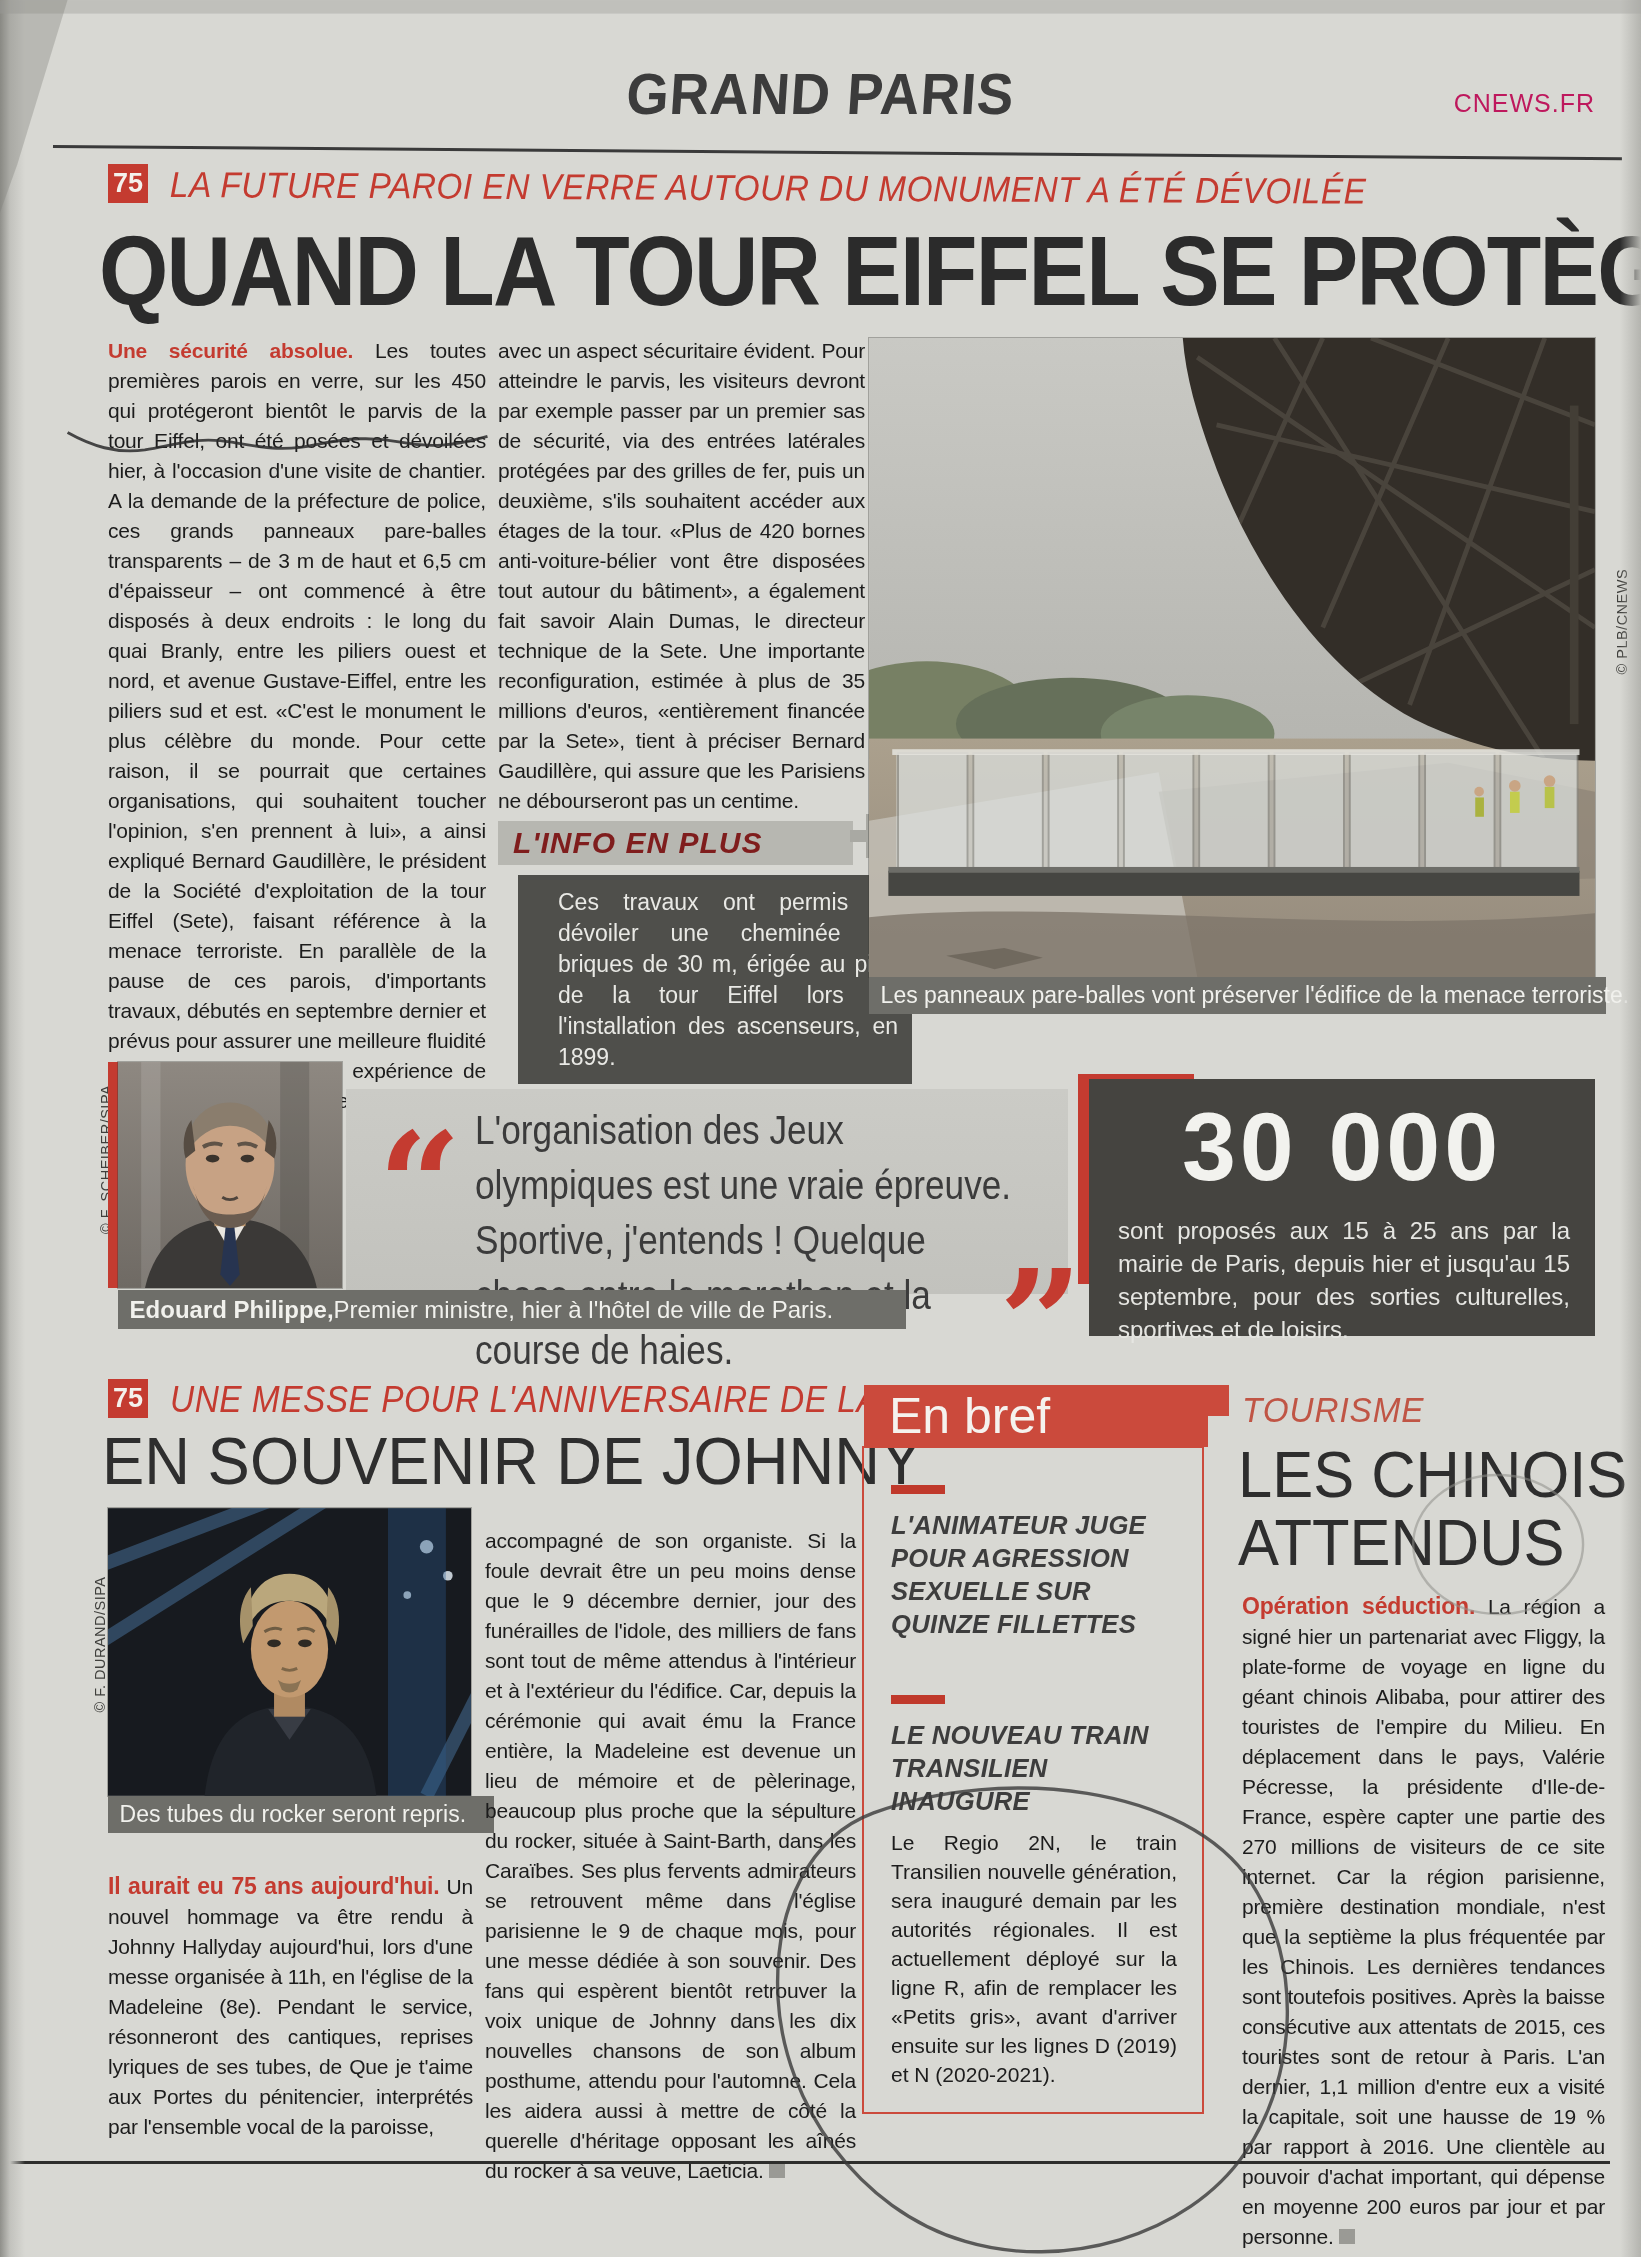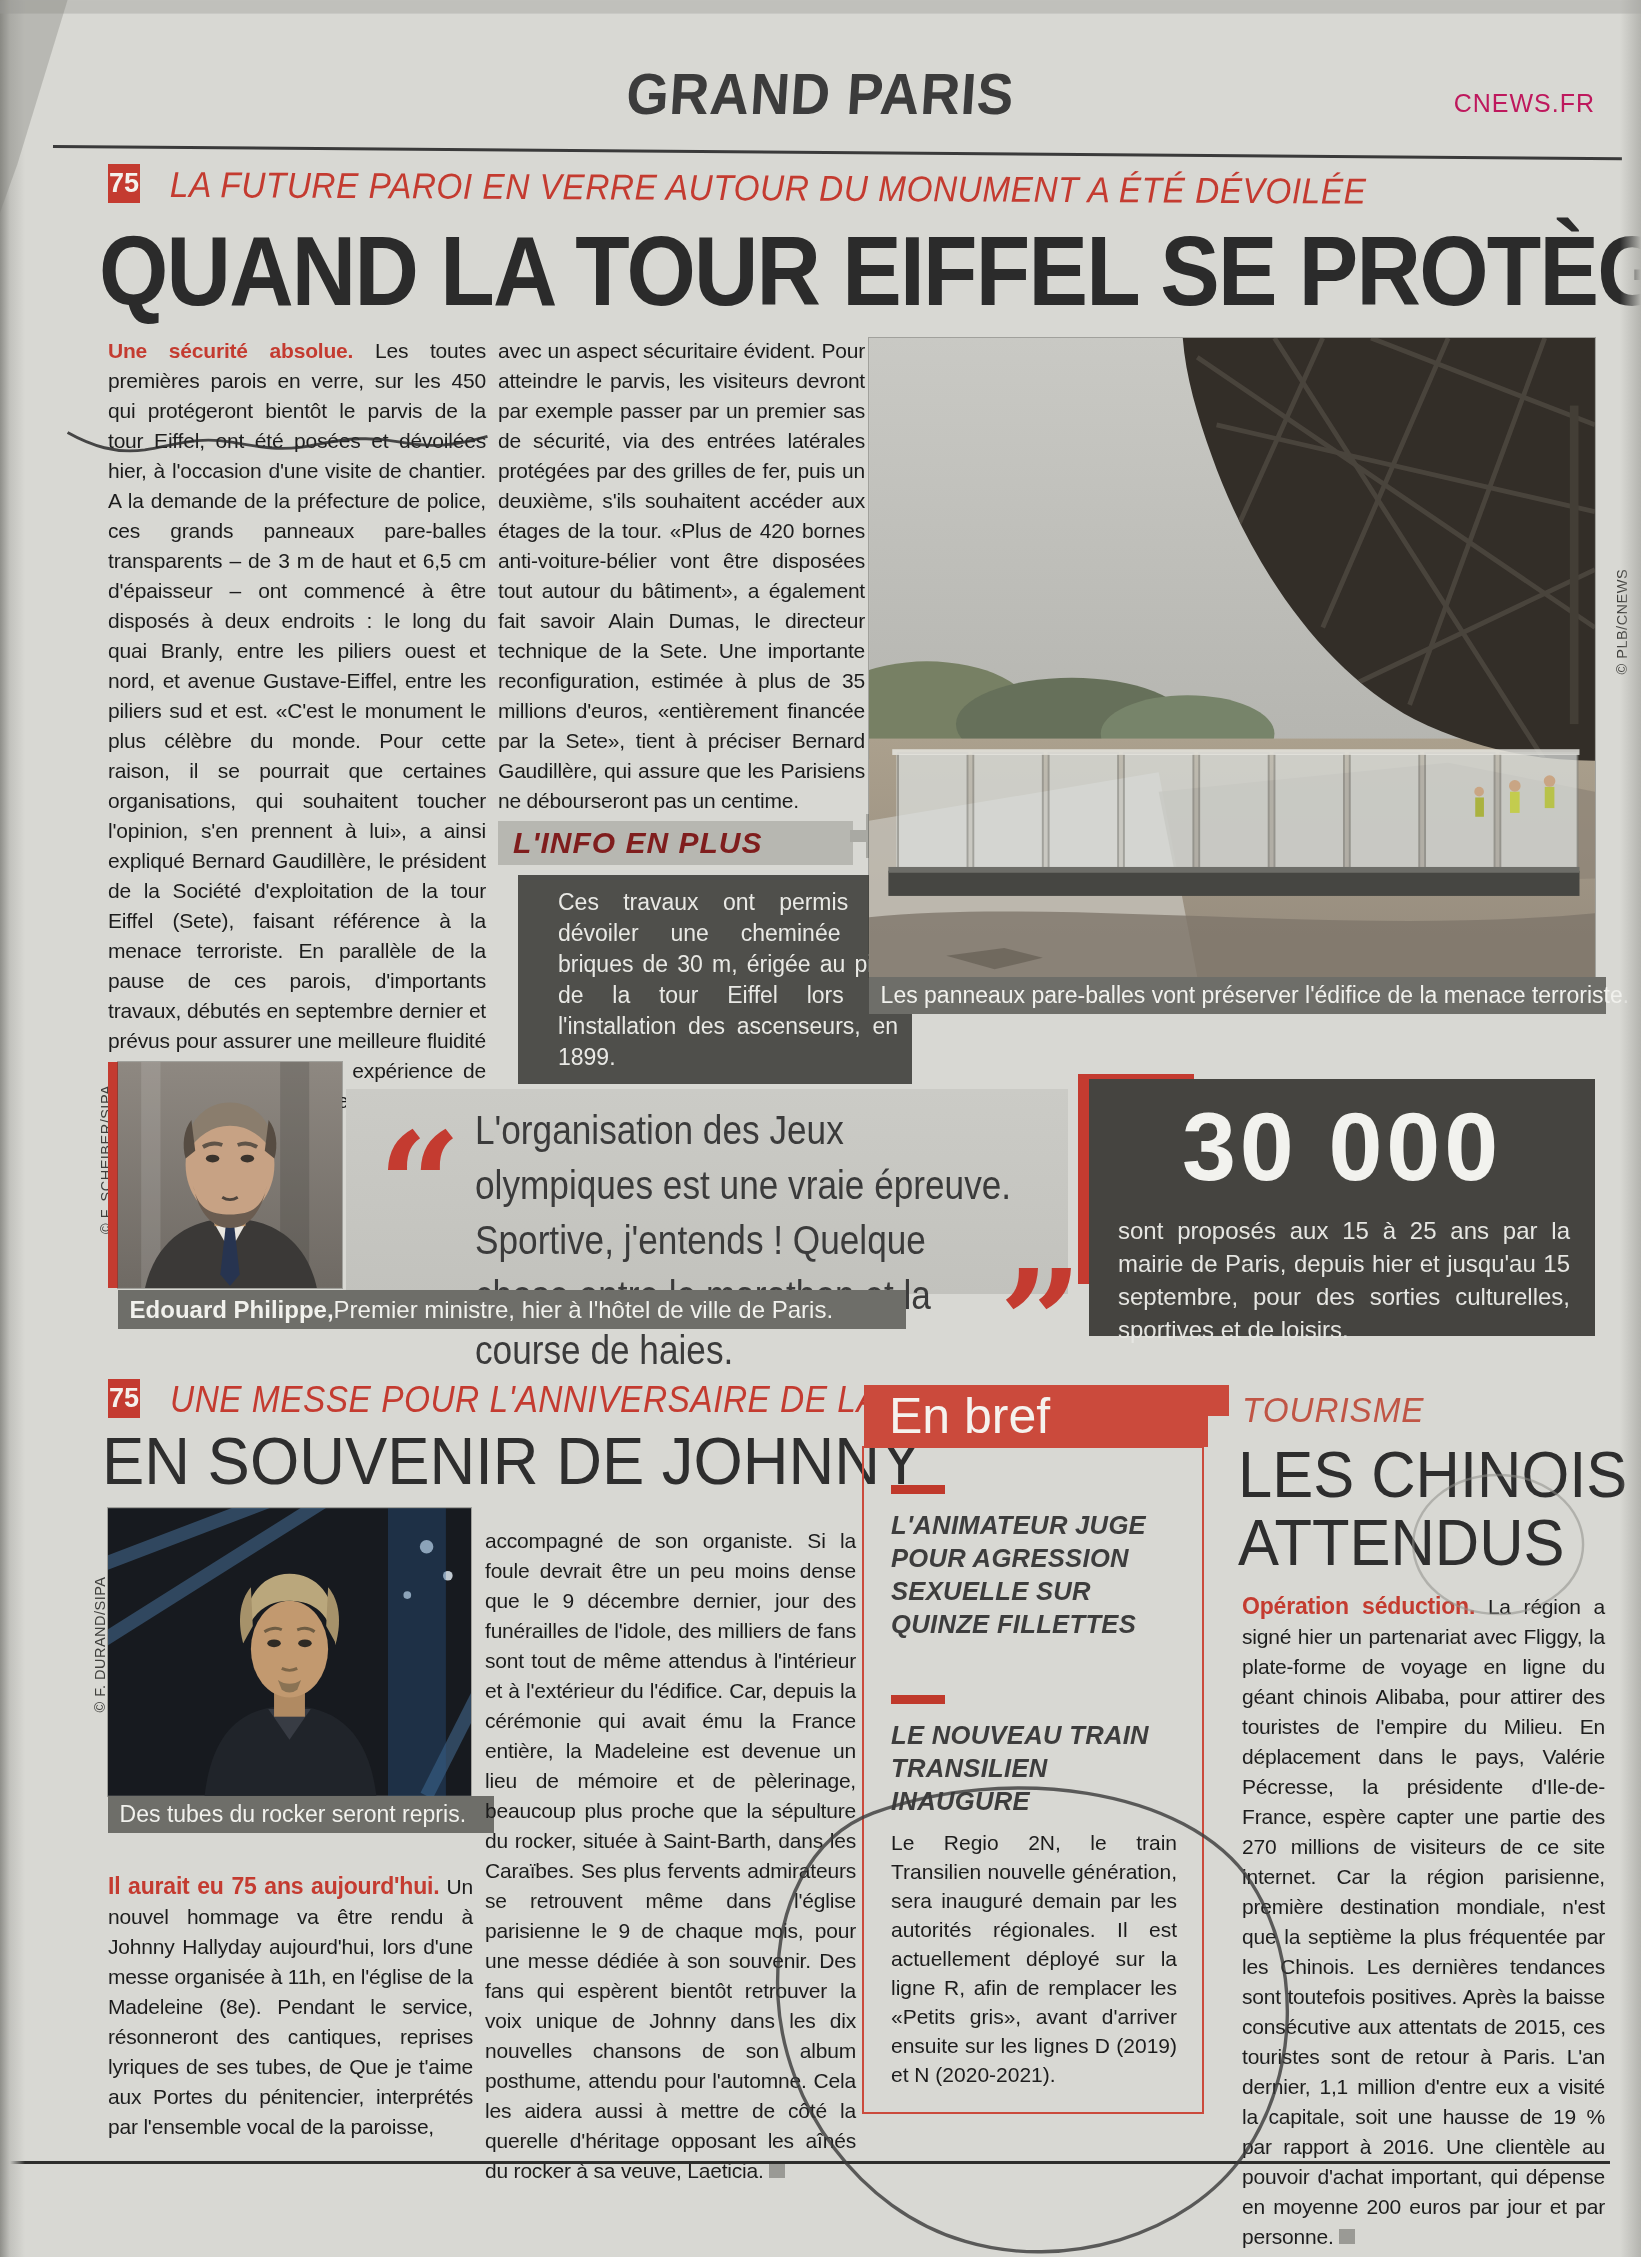--- a/index.html
+++ b/index.html
@@ -23,21 +23,21 @@
   .abs{position:absolute;}
   .jtext{text-align:justify;letter-spacing:-0.2px;}
   
   .hdr-left{left:104px;top:70px;font-size:26px;color:#262626;letter-spacing:0.5px;}
   .hdr-left b{font-size:29px;margin-right:13.5px;}
   .hdr-title{left:0;top:60px;width:1641px;text-align:center;font-size:58px;font-weight:800;
     color:#3c3c3c;letter-spacing:1px;transform:scaleX(.94) skewX(-4deg);}
   .hdr-site{right:46px;top:89px;font-size:25px;color:#be185d;letter-spacing:1px;}
   .hdr-rule{left:53px;top:145px;width:1569px;height:2.9px;background:#3a3a3a;transform:rotate(.45deg);transform-origin:0 0;}
   
-  .badge{width:32px;height:39px;background:#c43b30;color:#f4f1ec;font-weight:700;font-size:27px;
+  .badge{width:40px;height:39px;background:#c43b30;color:#f4f1ec;font-weight:700;font-size:27px;
     display:flex;align-items:center;justify-content:center;}
   .kicker{font-size:36px;font-style:italic;color:#c43b30;letter-spacing:0.5px;transform:scaleX(.93);transform-origin:0 0;white-space:nowrap;}
   .lead{font-weight:700;color:#c43b30;}
   .headline1{left:99px;top:214px;width:1506px;font-size:99px;font-weight:700;color:#2b2b2b;
     letter-spacing:-1.9px;transform:scaleX(.90);transform-origin:0 0;white-space:nowrap;}
   .headline2{font-weight:400;color:#2e2e2e;letter-spacing:0;transform:scaleX(.96);transform-origin:0 0;}
   
   .bodycol{font-size:21px;line-height:30px;color:#1c1c1c;}
   
   .infobar{background:#b7b7b1;color:#7f1d1d;font-weight:700;font-style:italic;font-size:30px;

